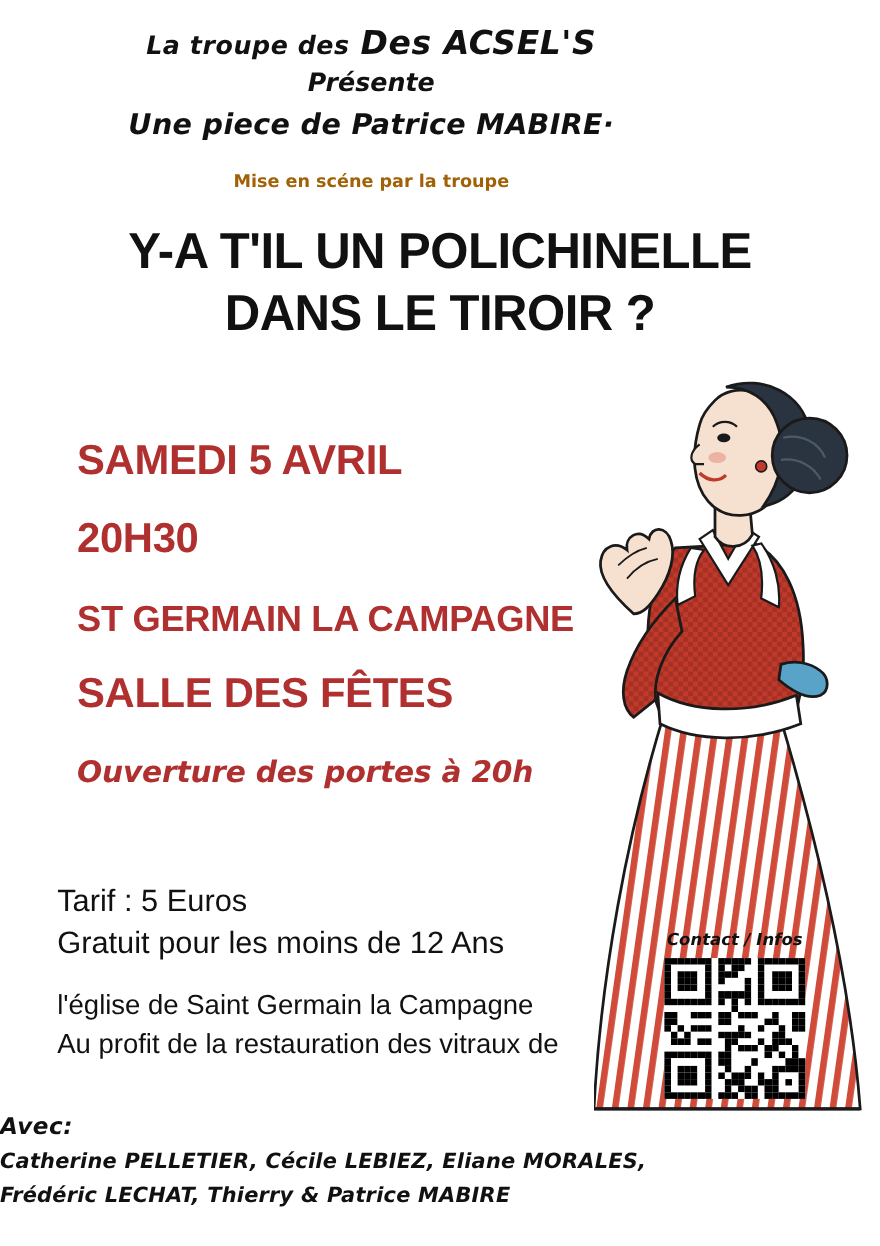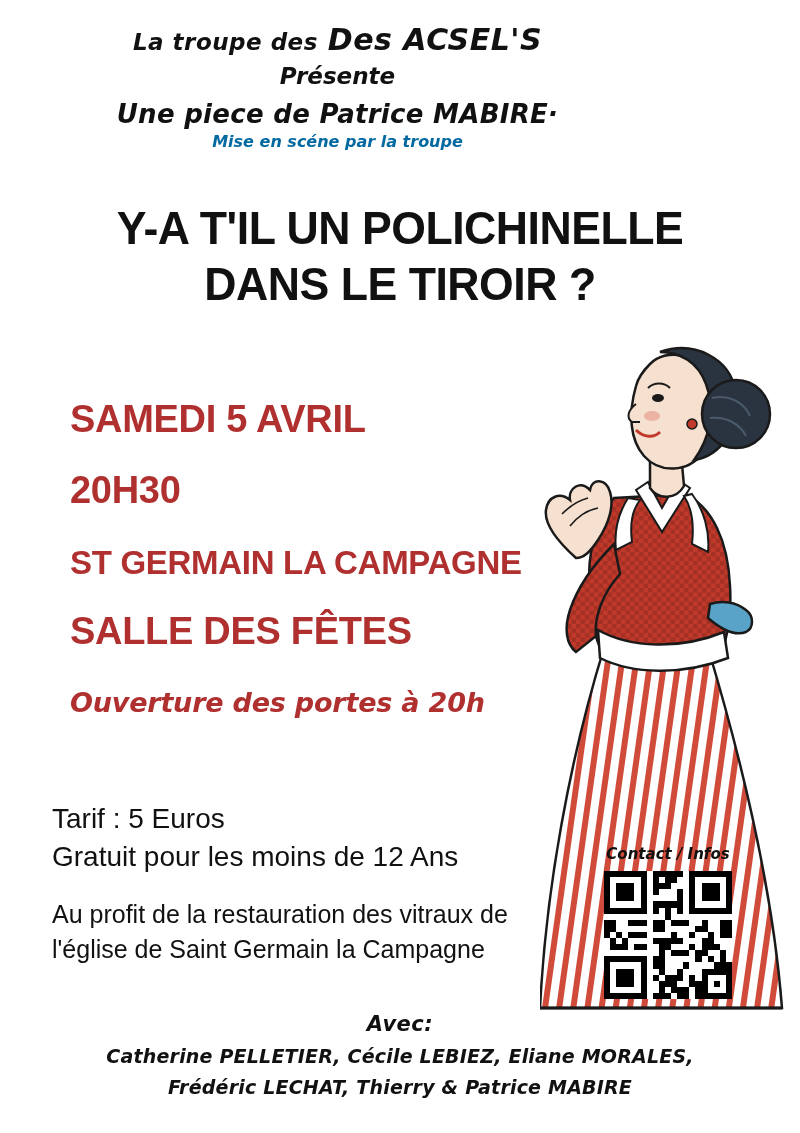--- a/index.html
+++ b/index.html
@@ -60,24 +60,23 @@
     font-size: 26px;
     font-style: italic;
     font-weight: bold;
     margin-top: 10px;
     letter-spacing: 0.3px;
     color: #111;
   }
   .header-line4 {
     font-family: "DejaVu Sans", sans-serif;
     font-size: 16px;
-    font-style: italic;
-    font-weight: bold;
-    margin-top: 3px;
-    color: #0369a1;
+    font-weight: bold;
+    margin-top: 26px;
+    color: #a16207;
   }
 
   
   .title-block {
     position: absolute;
     top: 200px;
     left: 0;
     width: 800px;
     text-align: center;
   }
@@ -138,21 +137,21 @@
     font-size: 25px;
     line-height: 1.38;
   }
 
   
   .cast-block {
     position: absolute;
     top: 1012px;
     left: 0;
     width: 800px;
-    text-align: center;
+    text-align: left;
     color: #111;
   }
   .cast-title {
     font-family: "DejaVu Sans", sans-serif;
     font-size: 21px;
     font-style: italic;
     font-weight: bold;
     letter-spacing: 0.5px;
   }
   .cast-line {
@@ -282,22 +281,22 @@
     <div class="info-line info-time">20H30</div>
     <div class="info-line info-city">ST GERMAIN LA CAMPAGNE</div>
     <div class="info-line info-venue">SALLE DES FÊTES</div>
     <div class="info-doors">Ouverture des portes à 20h</div>
   </div>
 
   <div class="details-block">
     <div class="details-line">Tarif : 5 Euros</div>
     <div class="details-line">Gratuit pour les moins de 12 Ans</div>
     <div class="details-group-2">
+      <div class="details-line">l'église de Saint Germain la Campagne</div>
       <div class="details-line">Au profit de la restauration des vitraux de</div>
-      <div class="details-line">l'église de Saint Germain la Campagne</div>
     </div>
   </div>
 
   <div class="contact-block">
     <div class="contact-label">Contact / Infos</div>
     <div class="qr" id="qr">
         <i></i>
         <i></i>
         <i></i>
         <i></i>

